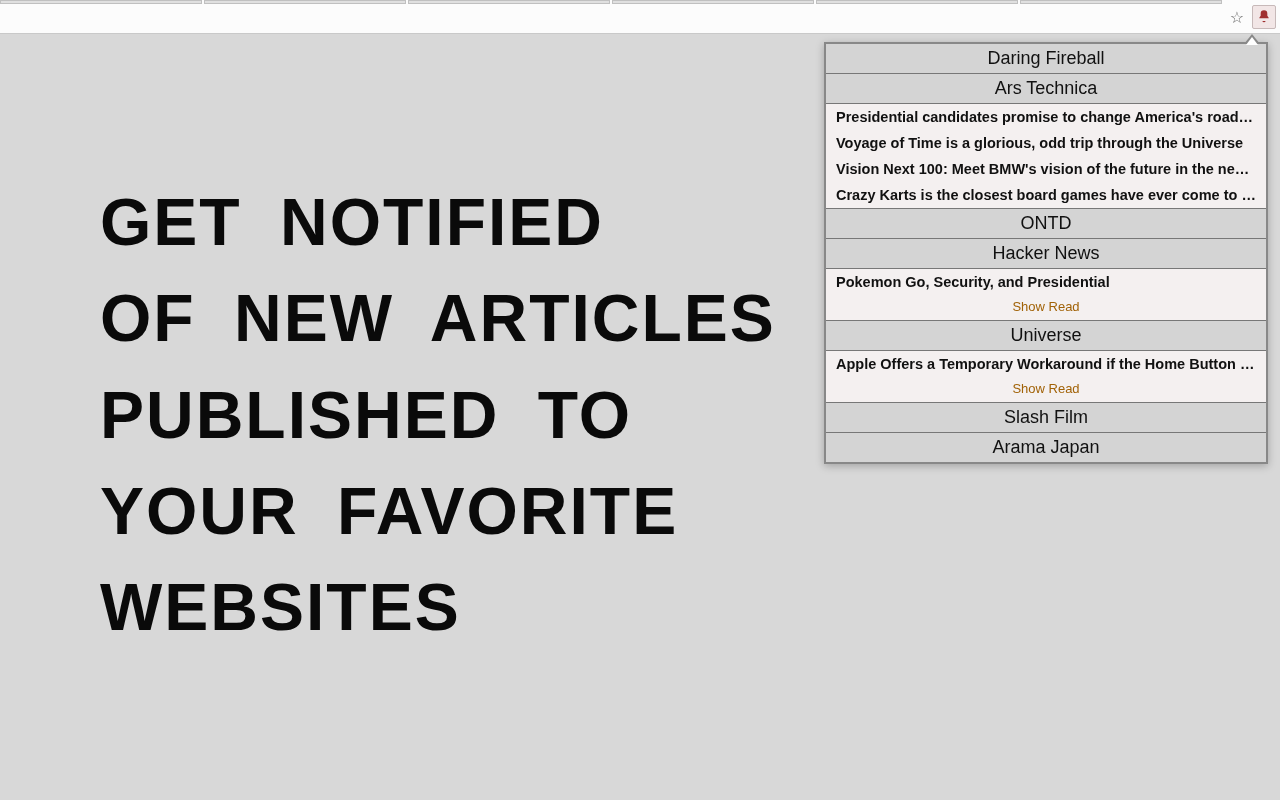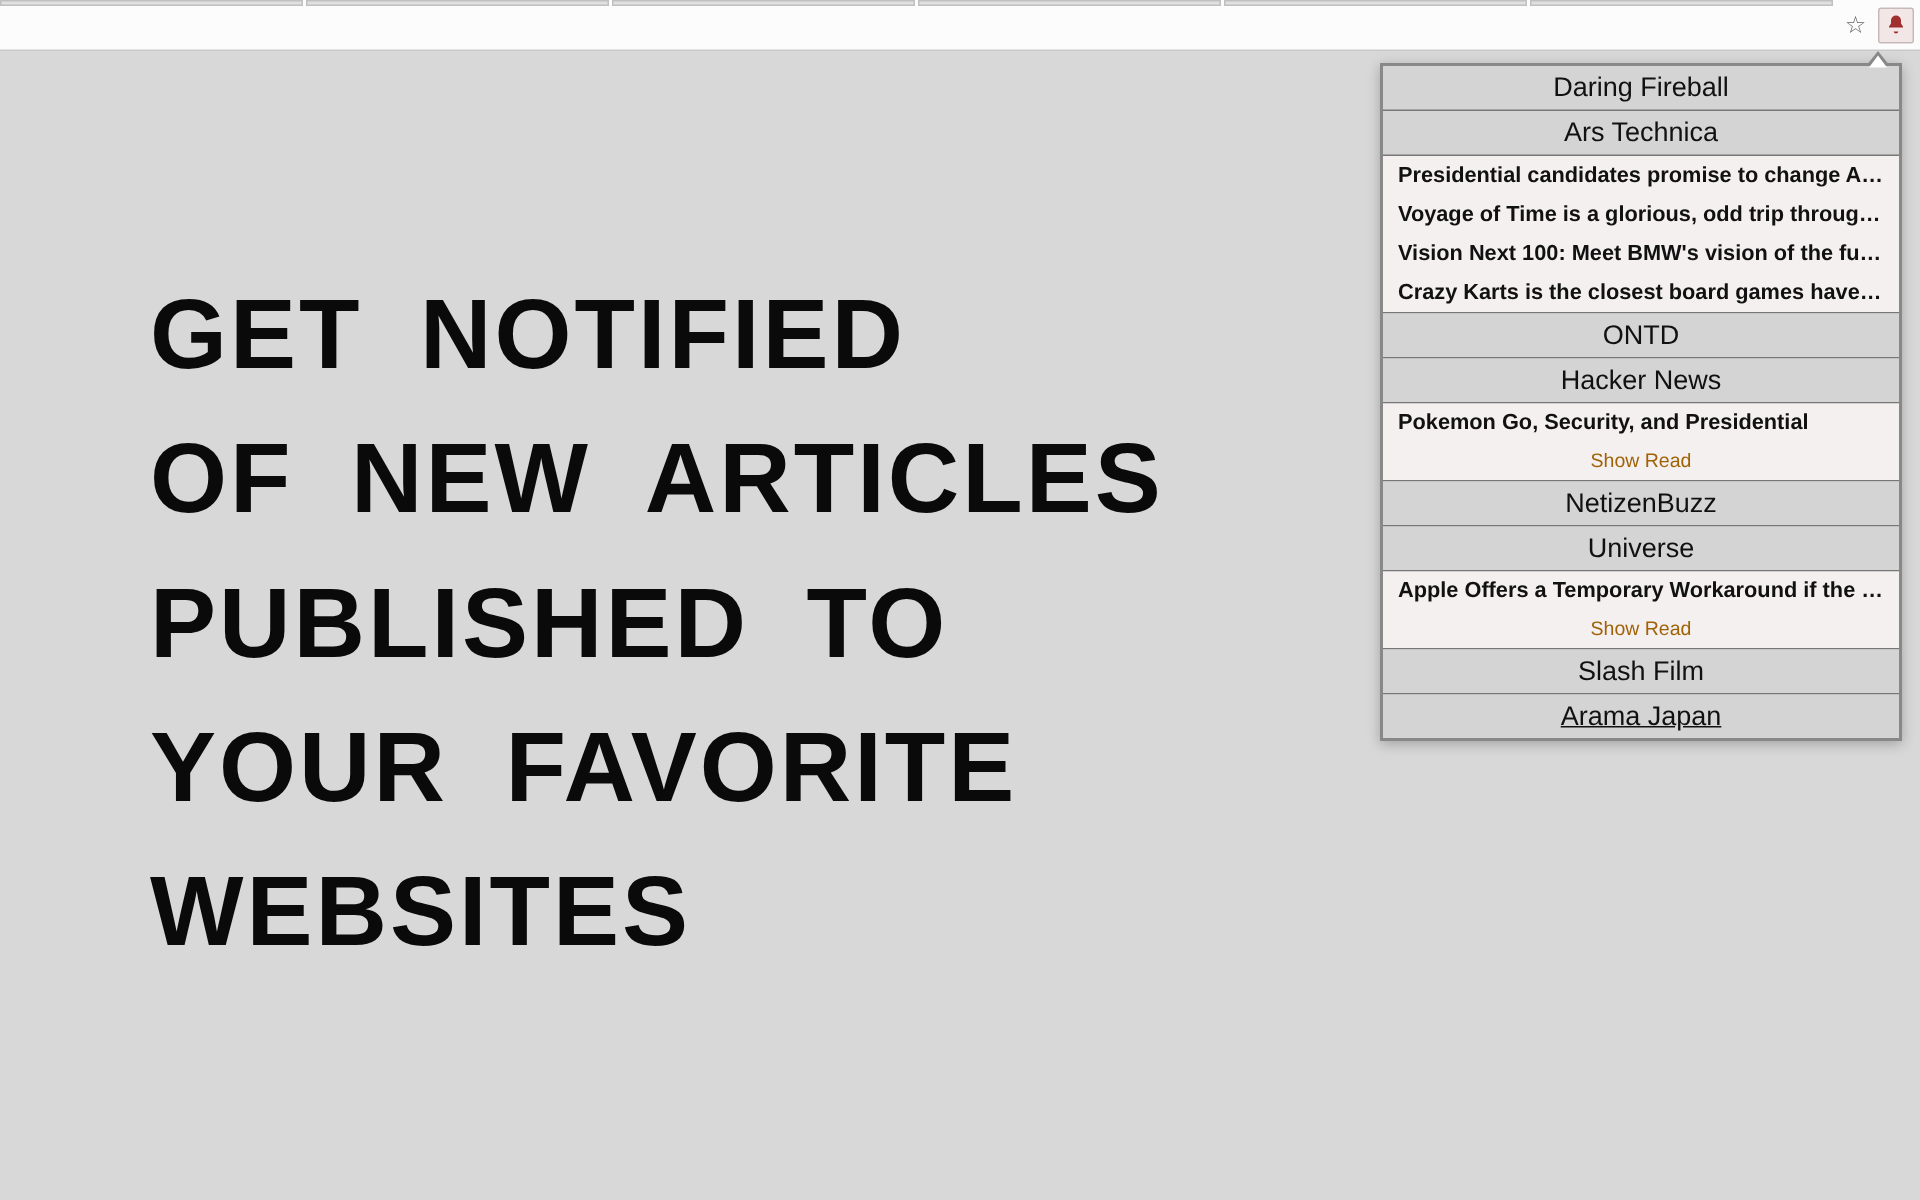--- a/index.html
+++ b/index.html
@@ -75,21 +75,21 @@
     font-stretch: expanded;
     white-space: pre-line;
     word-spacing: 18px;
   }
 
   
   .popup {
     position: absolute;
     right: 12px;
     top: 8px;
-    width: 348px;
+    width: 444px;
     background: #fff;
     border: 2px solid #888;
     box-shadow: 0 2px 8px rgba(0,0,0,0.25);
   }
   .popup::before {
     content: "";
     position: absolute;
     top: -10px;
     right: 6px;
     width: 0; height: 0;
@@ -135,21 +135,21 @@
     text-overflow: ellipsis;
     cursor: pointer;
   }
   .show-read {
     text-align: center;
     font-size: 13px;
     color: #a16207;
     padding: 4px 0 6px;
     cursor: pointer;
   }
-  .feed-block:last-child .feed-header { border-bottom: none; text-decoration: underline; }
+  .feed-block:last-child .feed-header { border-bottom: none; }
 </style>
 </head>
 <body>
 
 <div class="chrome-bar">
   <div class="omnibox-stub">
     <div></div>
       <div></div>
       <div></div>
       <div></div>
@@ -191,23 +191,20 @@
         <div class="feed-header">ONTD</div>
       </div>
       <div class="feed-block">
         <div class="feed-header">Hacker News</div>
         <div class="articles">
           <div class="article">Pokemon Go, Security, and Presidential</div>
           <div class="show-read">Show Read</div>
         </div>
       </div>
       <div class="feed-block">
-        <div class="feed-header">NetizenBuzz</div>
-      </div>
-      <div class="feed-block">
         <div class="feed-header">Universe</div>
         <div class="articles">
           <div class="article">Apple Offers a Temporary Workaround if the Home Button Fails on iPhone 7</div>
           <div class="show-read">Show Read</div>
         </div>
       </div>
       <div class="feed-block">
         <div class="feed-header">Slash Film</div>
       </div>
       <div class="feed-block">

